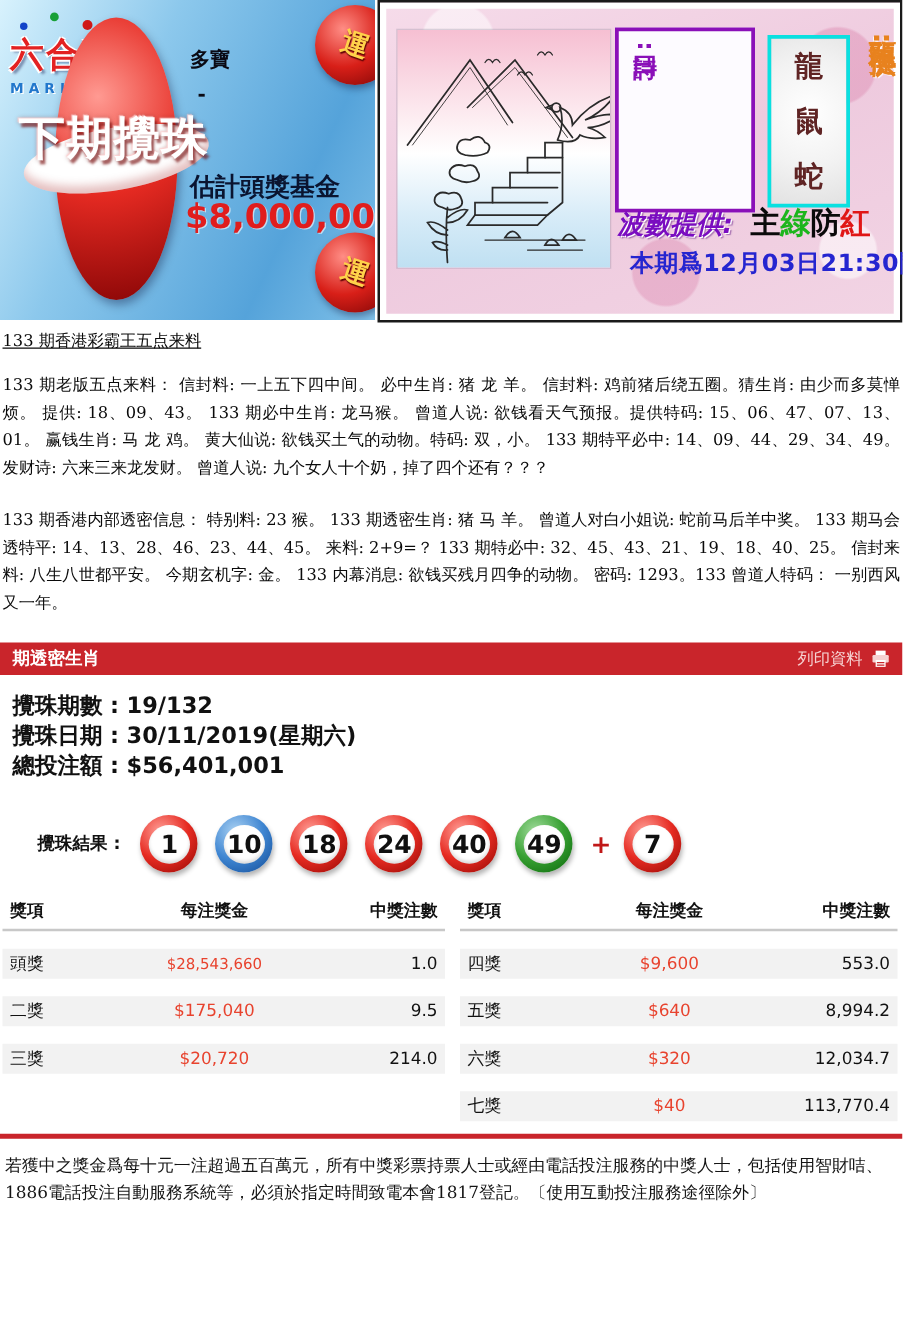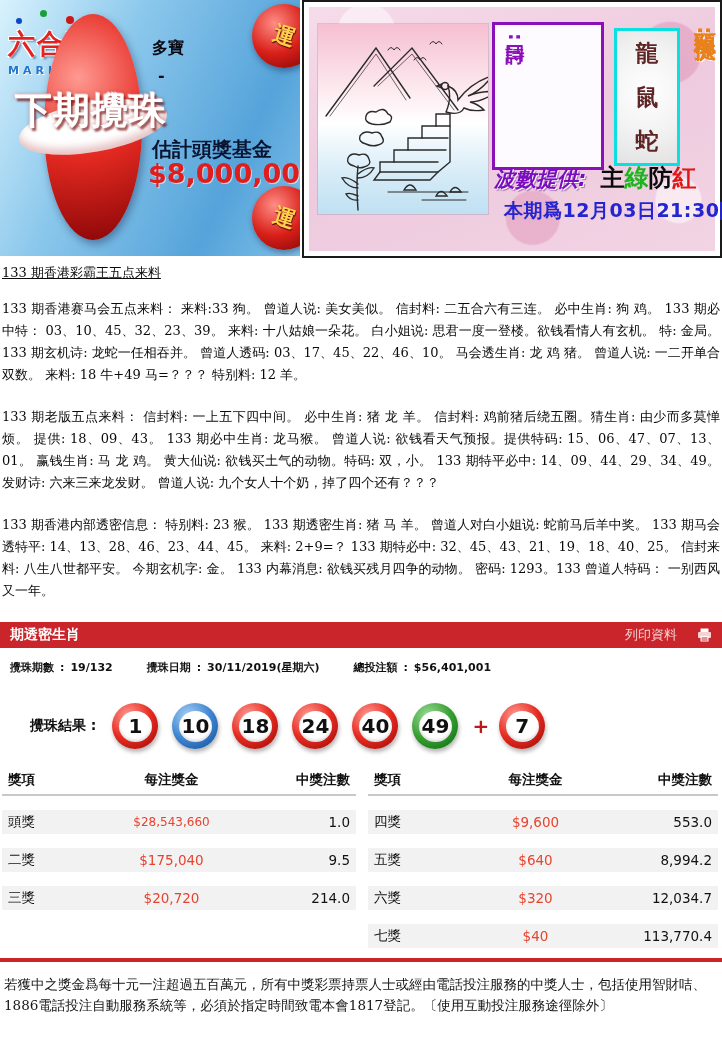--- a/index.html
+++ b/index.html
@@ -108,23 +108,23 @@
   .article-title { font-size:13px; color:#0a0a0a; margin:2px 0 16px 0;text-decoration:underline; }
   .article-p { font-size:13px; line-height:22px; color:#0a0a0a; margin-bottom:20px;
     text-align:justify; }
 
   
   .results-header {
     height:26px; background:#c9252b; display:flex; align-items:center;
     justify-content:space-between; padding:0 10px; margin-top:2px;
   }
   .results-header .rh-title { color:#fff; font-size:14px; font-weight:bold; }
-  .print-area { display:flex; align-items:center; gap:20px; cursor:pointer; }
+  .print-area { display:flex; align-items:center; gap:7px; cursor:pointer; }
   .print-label { color:#f6d2d2; font-size:13px; }
-  .results-info { display:flex; padding:12px 0 0 10px; font-size:11px; font-weight:bold; color:#111; }
+  .results-info { display:flex; padding:12px 0 0 10px; font-size:18px; font-weight:bold; color:#111;flex-direction:column; }
   .info-item { margin-right:34px; }
   .info-item .sep { margin:0 6px; }
   .balls-row { display:flex; align-items:center; padding:28px 0 0 30px; }
   .balls-label { font-size:14px; font-weight:bold; margin-right:16px; }
   .ball {
     position:relative; width:46px; height:46px; border-radius:50%; margin-right:14px;
     display:flex; align-items:center; justify-content:center;
     box-shadow:1px 3px 4px rgba(0,0,0,.3);
   }
   .ball .inner { position:absolute; width:33px; height:31px; border-radius:50%; background:#fff;
@@ -239,21 +239,20 @@
     <div class="wave-line">
       <span class="wave-label">波數提供:</span><span class="wave-ch wave-main">主</span><span class="wave-ch wave-green">綠</span><span class="wave-ch wave-fang">防</span><span class="wave-ch wave-red">紅</span>
     </div>
 
     <div class="draw-notice">本期爲12月03日21:30開獎</div>
   </div>
 </div>
 
 <div class="articles">
   <div class="article-title">133 期香港彩霸王五点来料</div>
-  <p class="article-p">133 期香港赛马会五点来料： 来料:33 狗。 曾道人说: 美女美似。 信封料: 二五合六有三连。 必中生肖: 狗 鸡。 133 期必中特： 03、10、45、32、23、39。 来料: 十八姑娘一朵花。 白小姐说: 思君一度一登楼。欲钱看情人有玄机。 特: 金局。 133 期玄机诗: 龙蛇一任相吞并。 曾道人透码: 03、17、45、22、46、10。 马会透生肖: 龙 鸡 猪。 曾道人说: 一二开单合双数。 来料: 18 牛+49 马=？？？ 特别料: 12 羊。</p>
   <p class="article-p">133 期老版五点来料： 信封料: 一上五下四中间。 必中生肖: 猪 龙 羊。 信封料: 鸡前猪后绕五圈。猜生肖: 由少而多莫惮烦。 提供: 18、09、43。 133 期必中生肖: 龙马猴。 曾道人说: 欲钱看天气预报。提供特码: 15、06、47、07、13、01。 赢钱生肖: 马 龙 鸡。 黄大仙说: 欲钱买土气的动物。特码: 双，小。 133 期特平必中: 14、09、44、29、34、49。发财诗: 六来三来龙发财。 曾道人说: 九个女人十个奶，掉了四个还有？？？</p>
   <p class="article-p">133 期香港内部透密信息： 特别料: 23 猴。 133 期透密生肖: 猪 马 羊。 曾道人对白小姐说: 蛇前马后羊中奖。 133 期马会透特平: 14、13、28、46、23、44、45。 来料: 2+9=？ 133 期特必中: 32、45、43、21、19、18、40、25。 信封来料: 八生八世都平安。 今期玄机字: 金。 133 内幕消息: 欲钱买残月四争的动物。 密码: 1293。133 曾道人特码： 一别西风又一年。</p>
 </div>
 
 <div class="results-header">
   <span class="rh-title">期透密生肖</span>
   <span class="print-area">
     <span class="print-label">列印資料</span>
     <svg width="15" height="14" viewBox="0 0 15 14">
       <rect x="3.5" y="0.5" width="8" height="3.5" fill="#fff"></rect>

